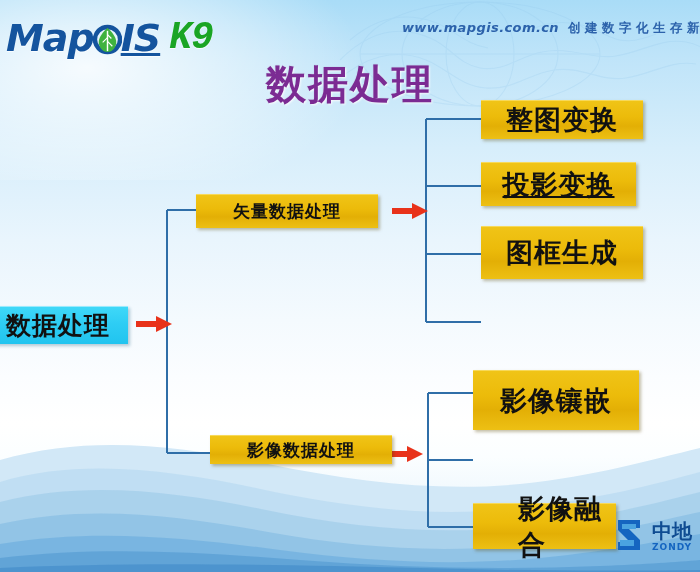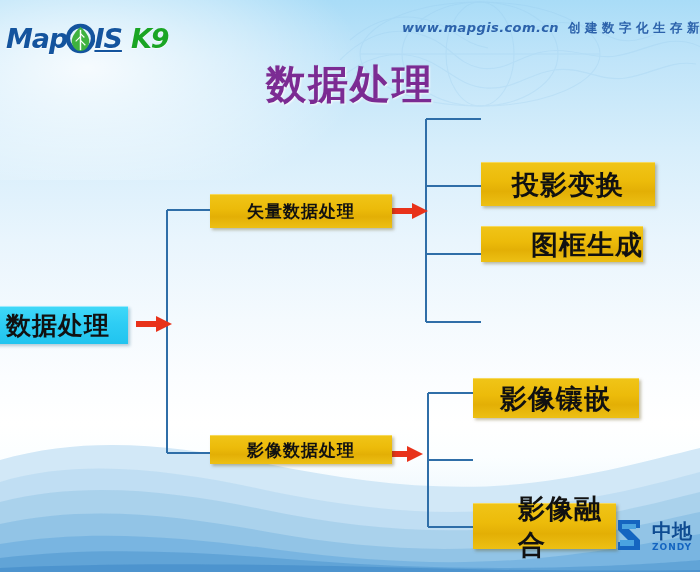--- a/index.html
+++ b/index.html
@@ -22,28 +22,28 @@
     position:absolute;left:-60px;top:-70px;width:420px;height:250px;
     background:radial-gradient(ellipse at 35% 55%, rgba(255,255,255,.85) 0%, rgba(255,255,255,.35) 45%, rgba(255,255,255,0) 72%);
     pointer-events:none;
   }
   .waves{position:absolute;left:0;bottom:0;width:700px;height:230px;pointer-events:none;}
 
   
   .logo{position:absolute;left:6px;top:18px;height:40px;display:flex;align-items:center;}
   .logo-text{
     font-family:"DejaVu Sans","Liberation Sans",sans-serif;
-    font-weight:bold;font-style:italic;font-size:27px;letter-spacing:-1px;
+    font-weight:bold;font-style:italic;font-size:38px;letter-spacing:-1px;
     color:#1b4f9c;line-height:1;display:flex;align-items:center;
     text-shadow:0 1px 0 rgba(255,255,255,.7);
   }
   .logo-map{color:#14549e;}
   .logo-g{position:relative;display:inline-block;width:29px;height:31px;margin:0 -1px;}
   .logo-is{color:#14549e;text-decoration:underline;}
-  .logo-k9{color:#1aa524;margin-left:9px;}
+  .logo-k9{color:#1aa524;margin-left:9px;font-family:Liberation Mono, monospace;}
 
   .site{
     position:absolute;right:-4px;top:20px;
     display:flex;align-items:baseline;white-space:nowrap;
   }
   .site-url{
     font-family:"DejaVu Sans","Liberation Sans",sans-serif;
     font-style:italic;font-weight:bold;font-size:13px;color:#2c62ab;letter-spacing:.4px;
   }
   .site-slogan{
@@ -173,36 +173,39 @@
           <rect x="387" y="451" width="24" height="6"></rect>
           <polygon points="407,446 423,454 407,462"></polygon>
         </g>
       </g>
     </svg>
 
     <div class="node cyan root" style="left:-12px;top:306px;width:140px;height:38px;">
       <span>数据处理</span>
     </div>
 
-    <div class="node gold mid" style="left:210px;top:194px;width:182px;height:34px;">
+    <div class="node gold mid" style="left:196px;top:194px;width:182px;height:34px;">
       <span>矢量数据处理</span>
     </div>
 
     <div class="node gold mid" style="left:210px;top:435px;width:182px;height:29px;">
       <span>影像数据处理</span>
     </div>
 
-    <div class="node gold leaf" style="left:481px;top:162px;width:174px;height:44px;">
+    <div class="node gold leaf" style="left:481px;top:100px;width:162px;height:39px;">
+      <span>整图变换</span>
+    </div>
+    <div class="node gold leaf" style="left:481px;top:162px;width:155px;height:44px;text-decoration:underline;">
       <span>投影变换</span>
     </div>
-    <div class="node gold leaf" style="left:481px;top:226px;width:162px;height:36px;justify-content:flex-end;">
+    <div class="node gold leaf" style="left:481px;top:226px;width:162px;height:53px;">
       <span>图框生成</span>
     </div>
 
-    <div class="node gold leaf" style="left:473px;top:378px;width:166px;height:40px;">
+    <div class="node gold leaf" style="left:473px;top:370px;width:166px;height:60px;">
       <span>影像镶嵌</span>
     </div>
     <div class="node gold leaf" style="left:473px;top:503px;width:143px;height:46px;padding-left:45px;">
       <span>影像融合</span>
     </div>
   </div>
 
   <div class="zondy">
     <svg viewBox="0 0 96 56" width="96" height="56">
       <g>

